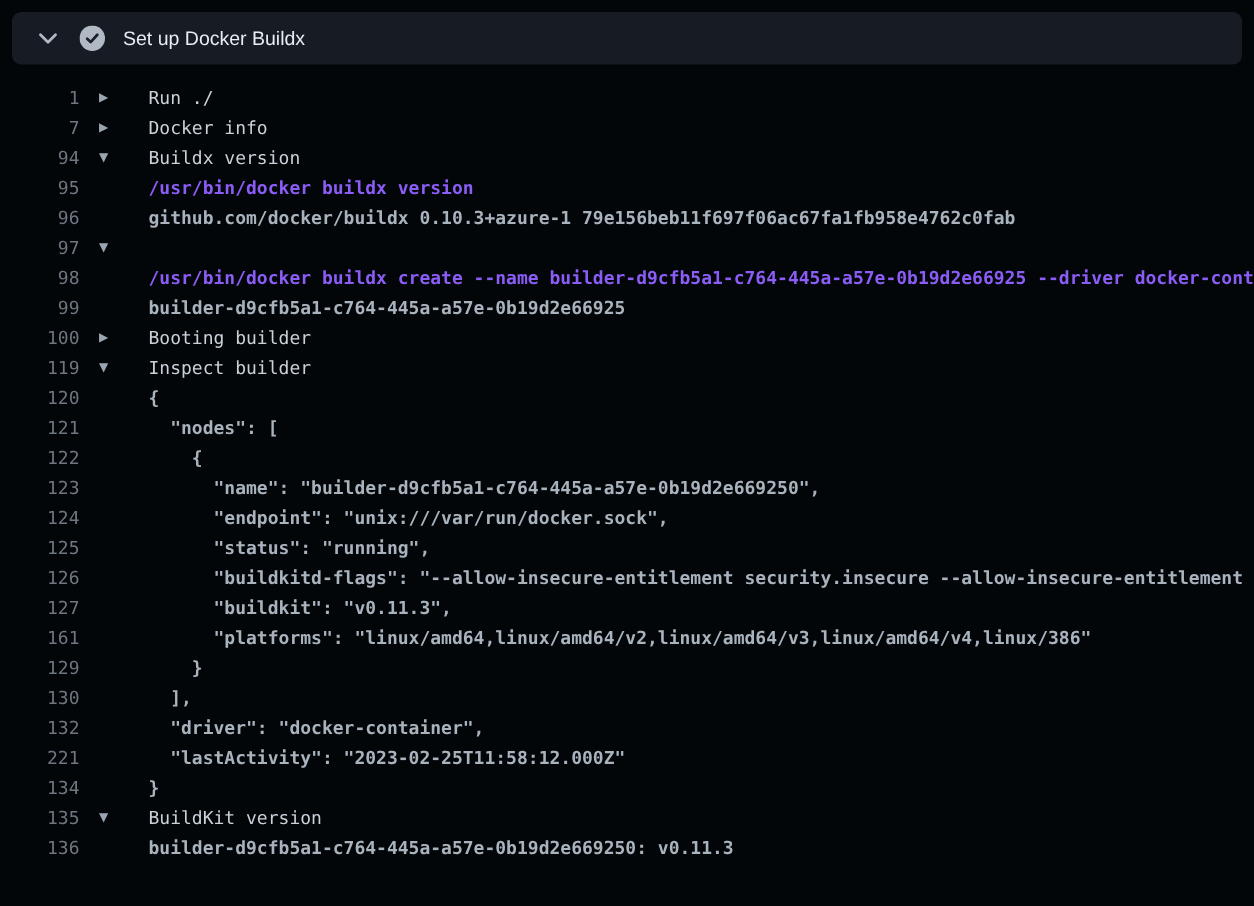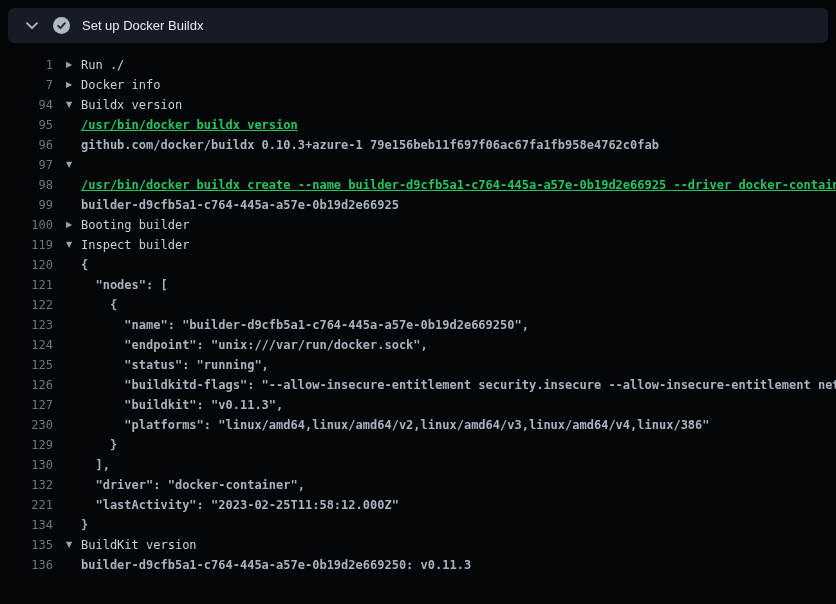--- a/index.html
+++ b/index.html
@@ -59,24 +59,24 @@
   .arrow {
     flex: none;
     width: 15px;
     margin-left: 13px;
     color: #9ba5af;
     font-size: 8px;
     font-family: "DejaVu Sans", sans-serif;
     display: inline-block;
     text-align: left;
   }
-  .txt { flex: none; white-space: pre; }
+  .txt { flex: none; white-space: pre; margin-left: 18px; }
   .txt.group { color: #c9d1d9; cursor: pointer; }
   .txt.log { color: #a9b3bd; font-weight: bold; }
-  .txt.command { color: #22c55e; font-weight: 700; text-decoration: underline; }
+  .txt.command { color: #8b5cf6; font-weight: 700; }
 </style>
 </head>
 <body>
 
 <div class="step-header">
   <span class="chev">
     <svg width="12" height="8" viewBox="0 0 12 8" aria-hidden="true">
       <path d="M1 1.2 L6 6.2 L11 1.2" fill="none" stroke="#b1bac4" stroke-width="1.8" stroke-linecap="round" stroke-linejoin="round"></path>
     </svg>
   </span>
@@ -173,21 +173,21 @@
     <span class="num">126</span>
     <span class="arrow"></span>
     <span class="txt log">      "buildkitd-flags": "--allow-insecure-entitlement security.insecure --allow-insecure-entitlement networ</span>
   </div>
     <div class="log-row">
     <span class="num">127</span>
     <span class="arrow"></span>
     <span class="txt log">      "buildkit": "v0.11.3",</span>
   </div>
     <div class="log-row">
-    <span class="num">230</span>
+    <span class="num">161</span>
     <span class="arrow"></span>
     <span class="txt log">      "platforms": "linux/amd64,linux/amd64/v2,linux/amd64/v3,linux/amd64/v4,linux/386"</span>
   </div>
     <div class="log-row">
     <span class="num">129</span>
     <span class="arrow"></span>
     <span class="txt log">    }</span>
   </div>
     <div class="log-row">
     <span class="num">130</span>

